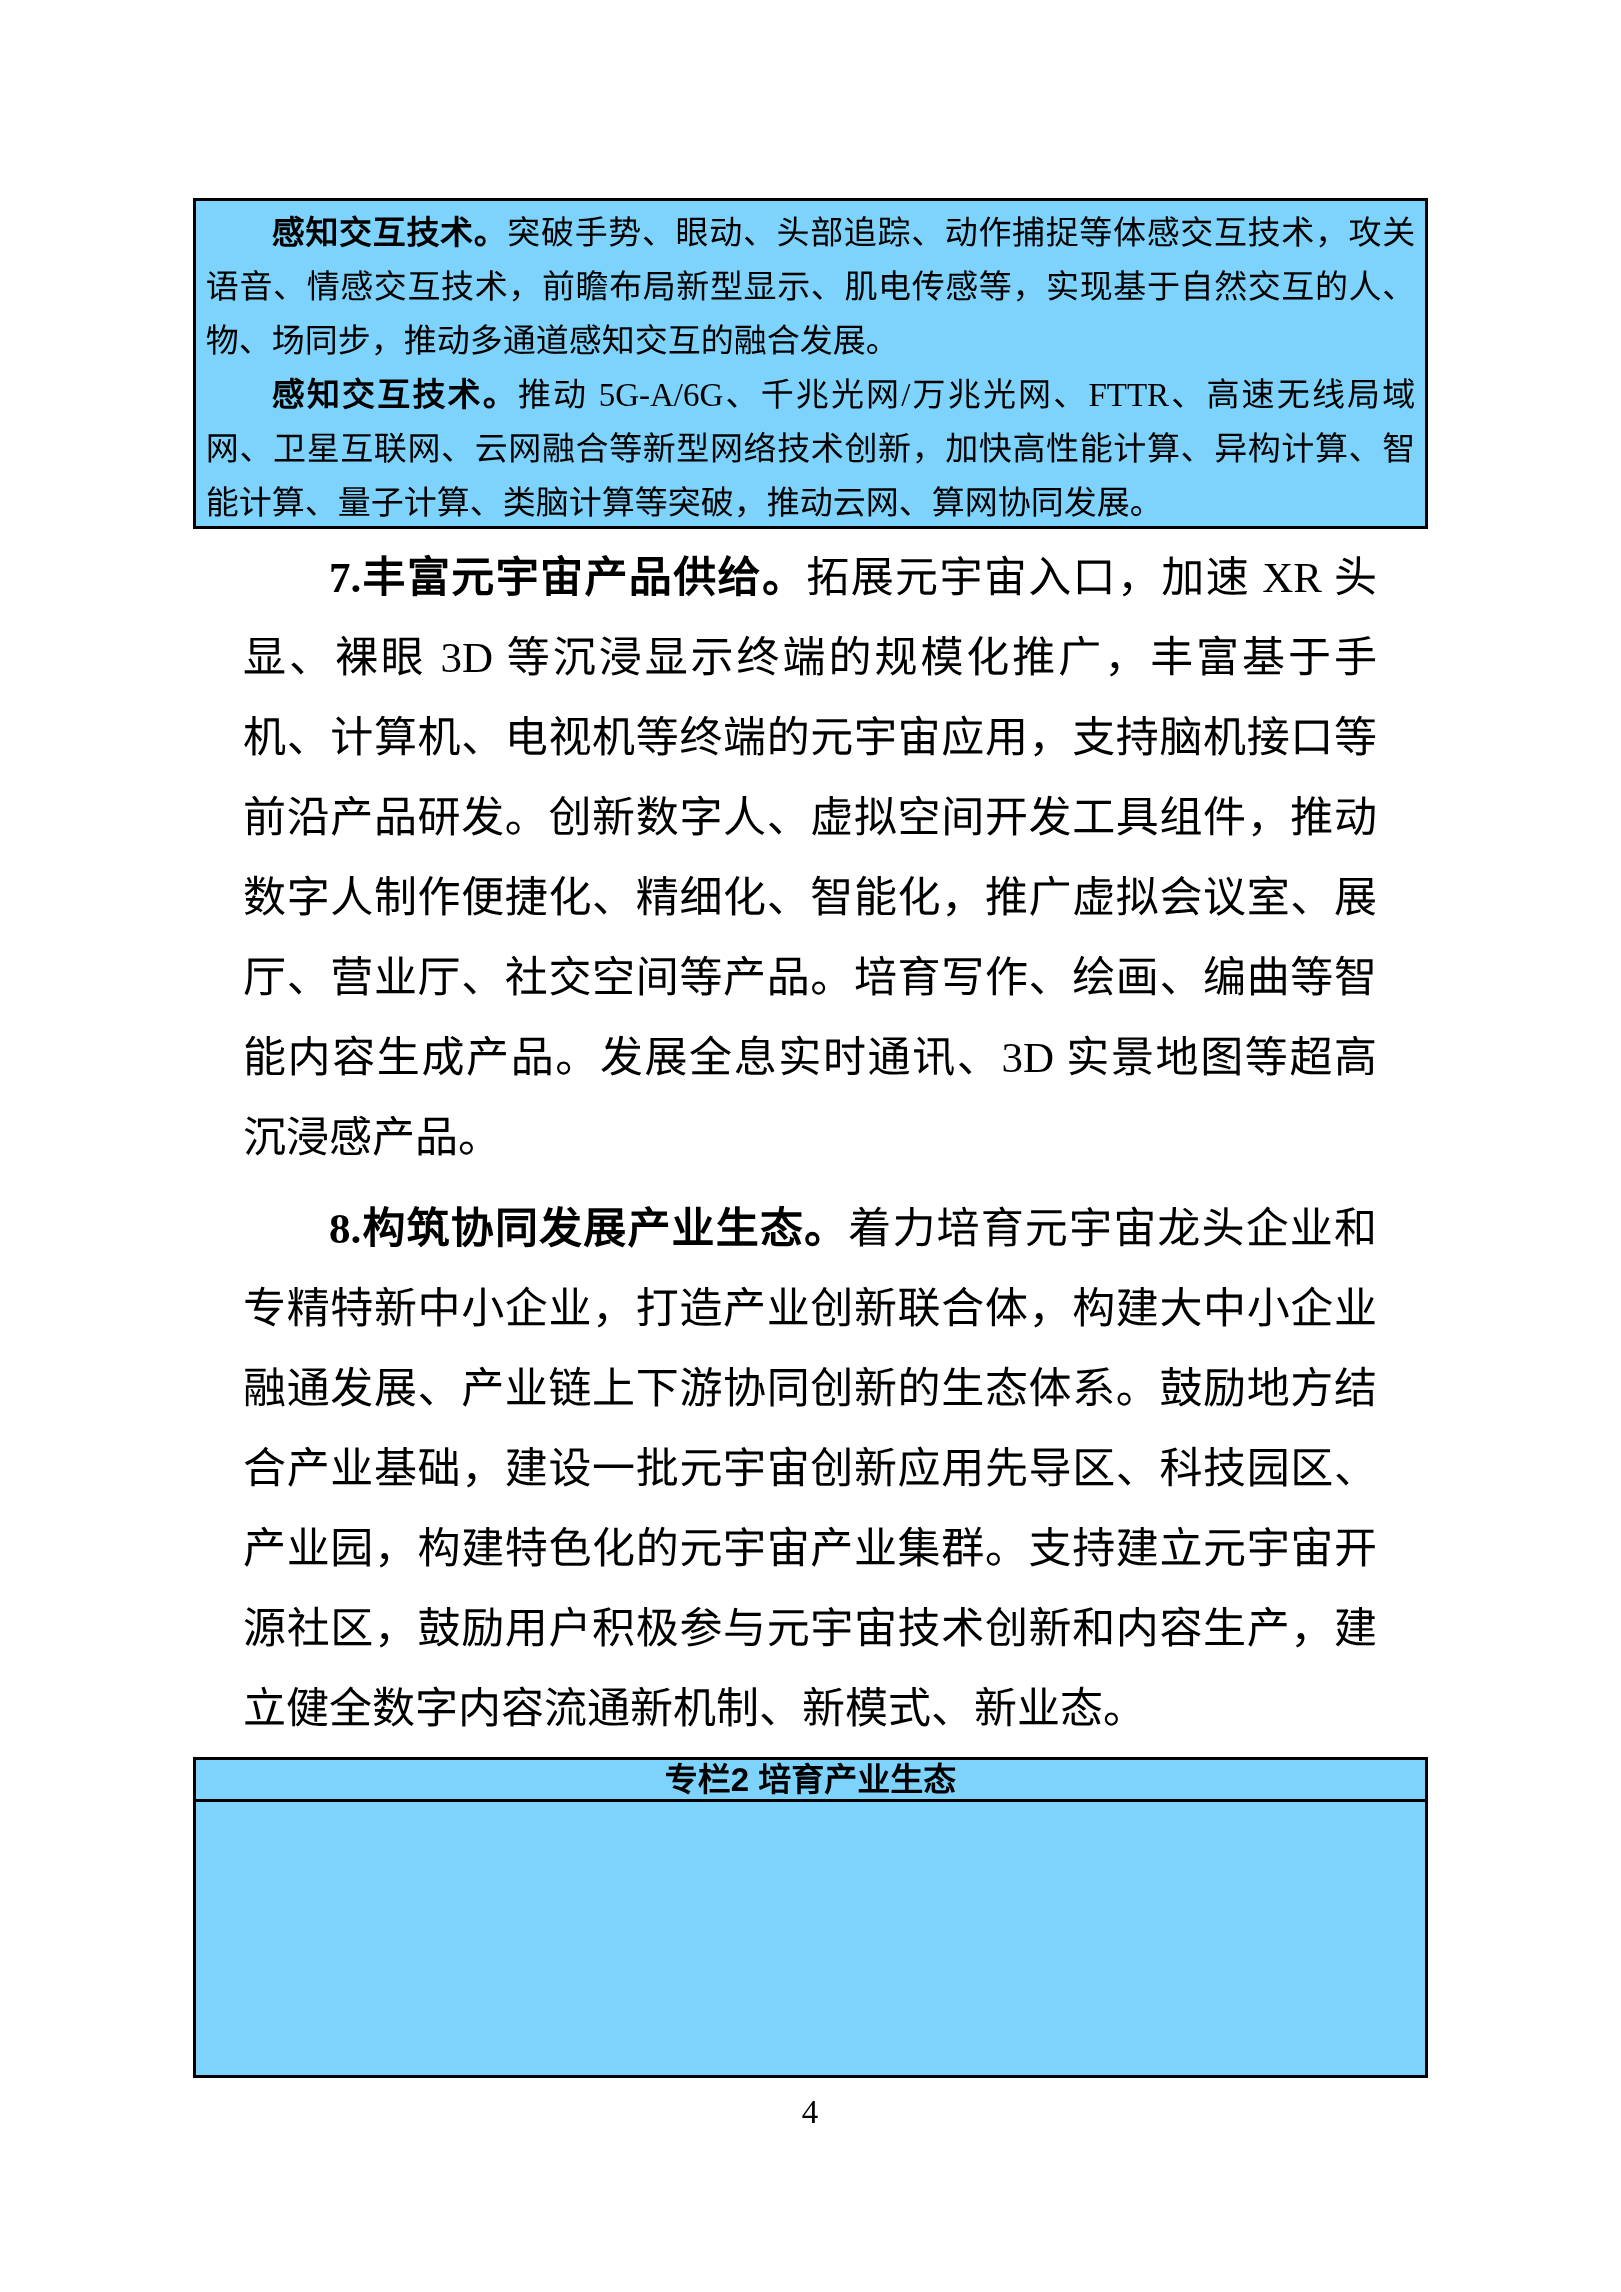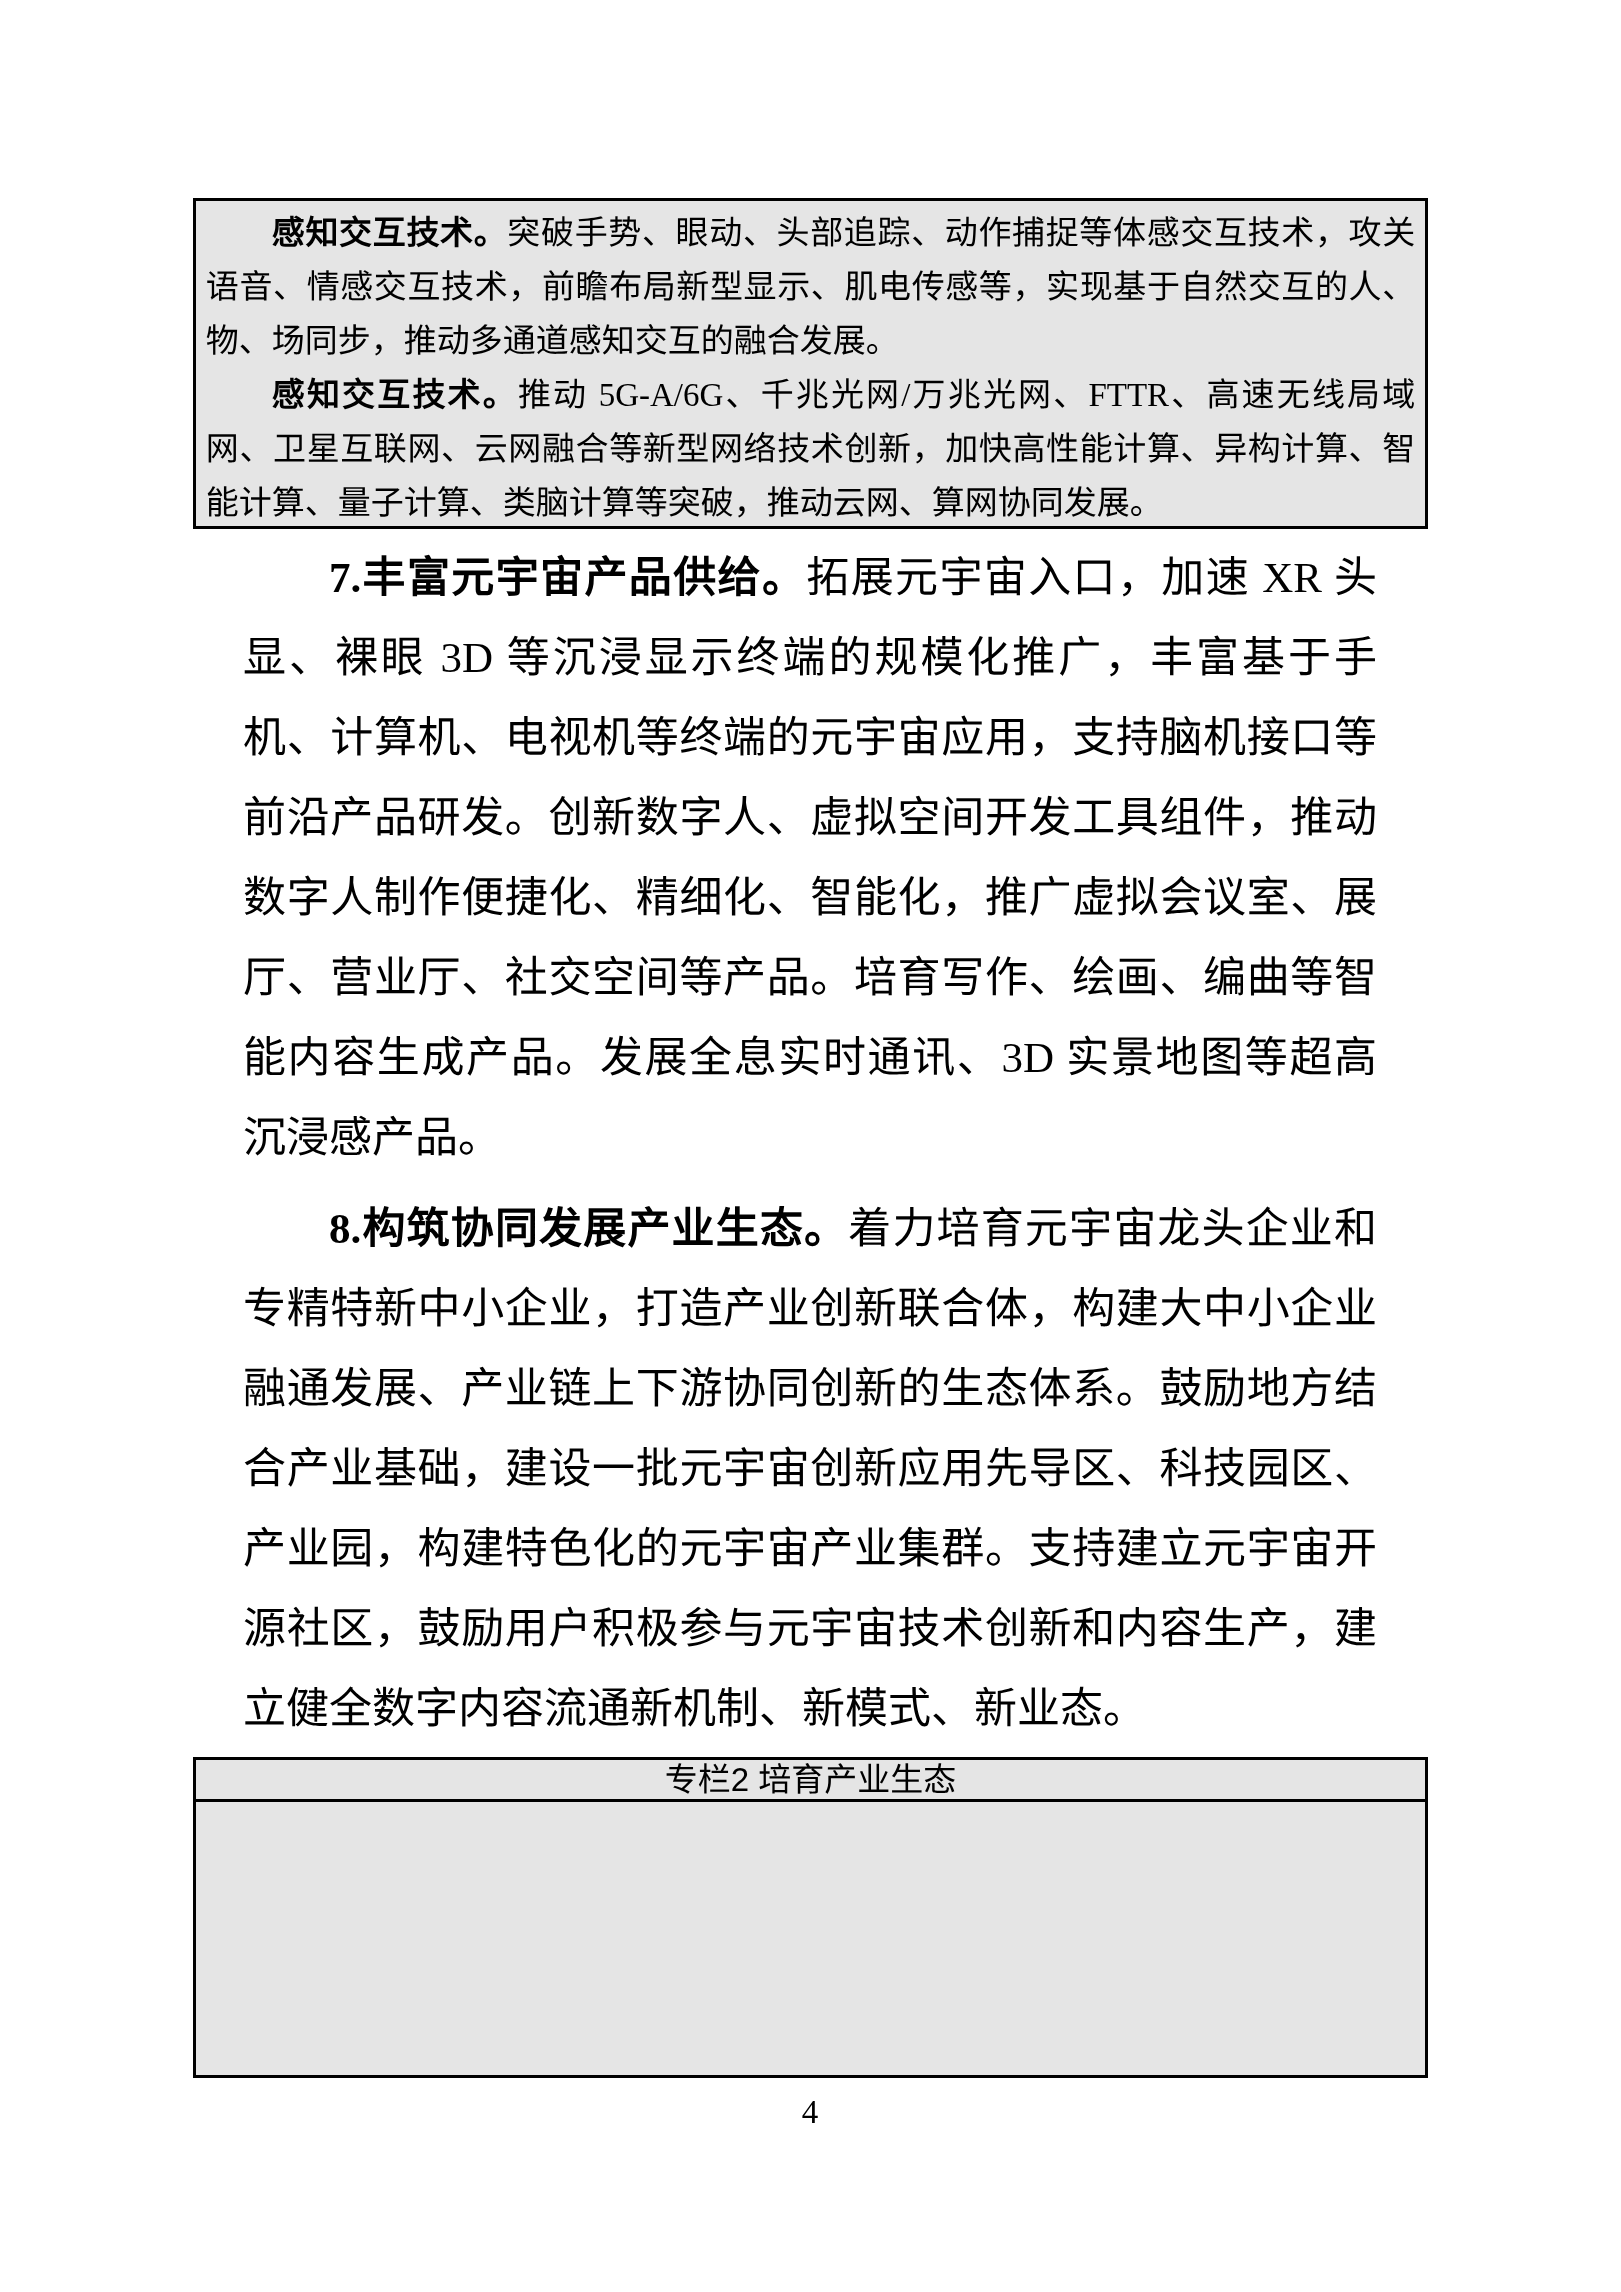--- a/index.html
+++ b/index.html
@@ -15,21 +15,21 @@
     font-family: "Liberation Serif", "DejaVu Serif", serif;
     overflow: hidden;
   }
   
   .callout {
     position: absolute;
     left: 193px;
     width: 1235px;
     box-sizing: border-box;
     border: 3.9px solid #000000;
-    background: #e5e5e5;
+    background: #7dd3fc;
   }
   .callout-top {
     top: 198px;
     height: 331px;
     padding: 4.9px 9.8px 0 9.8px;
   }
   .cpara {
     margin: 0;
     font-size: 33px;
     line-height: 54px;
@@ -65,21 +65,21 @@
   .callout-bottom {
     top: 1757px;
     height: 321px;
     padding: 0;
   }
   .callout-title {
     height: 39px;
     line-height: 39px;
     text-align: center;
     font-size: 33px;
-    font-weight: normal;
+    font-weight: bold;
     font-family: "Liberation Sans", "DejaVu Sans", sans-serif;
     border-bottom: 3.9px solid #000000;
   }
   .callout-bottom-body {
     padding: 2px 9.8px 0 9.8px;
     overflow: hidden;
   }
   
   .page-number {
     position: absolute;

